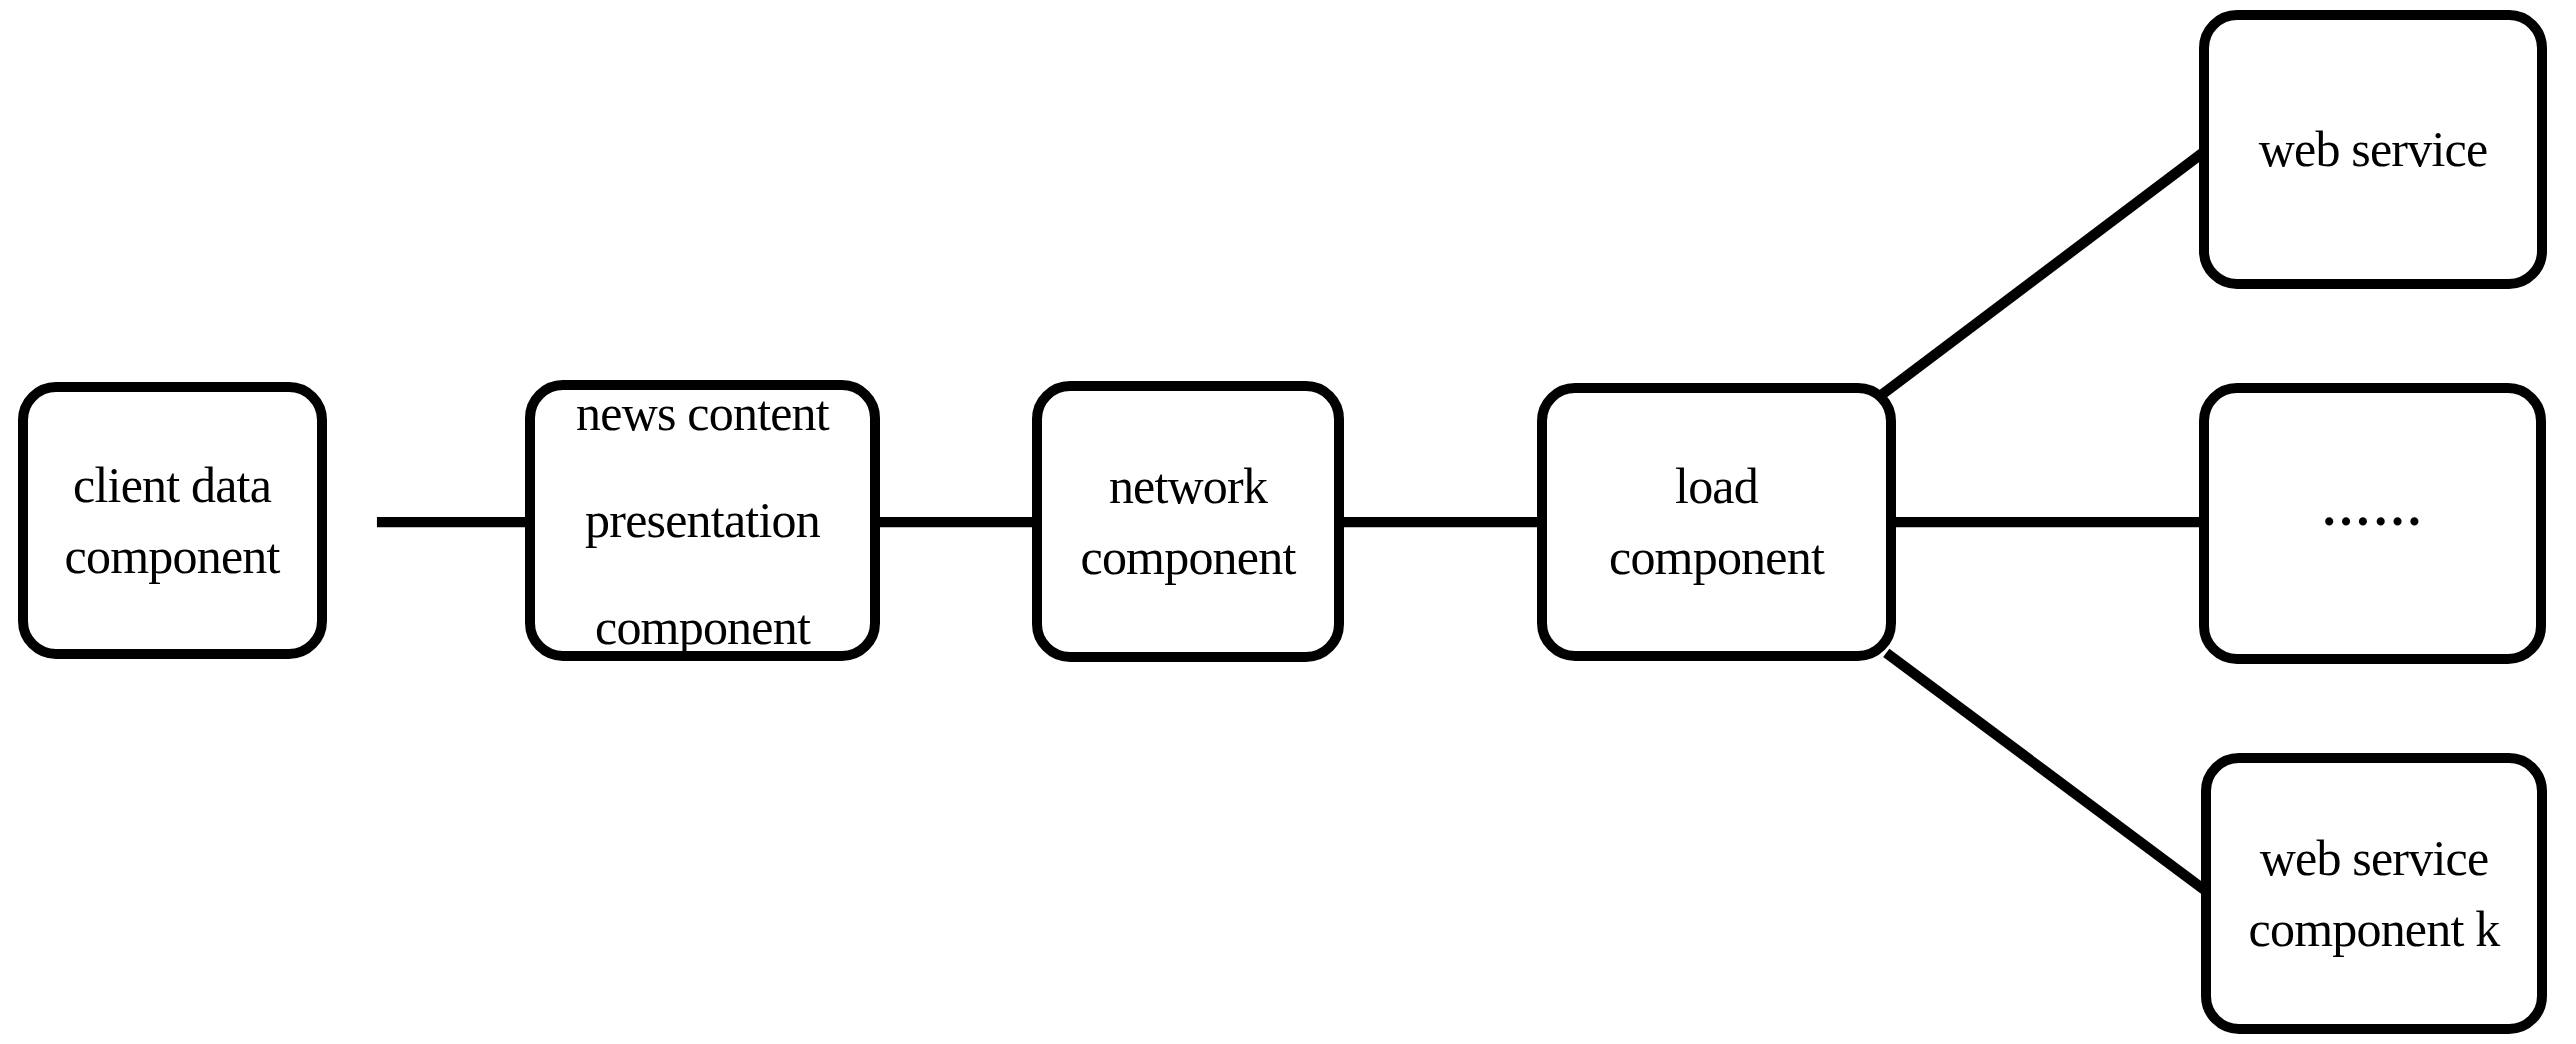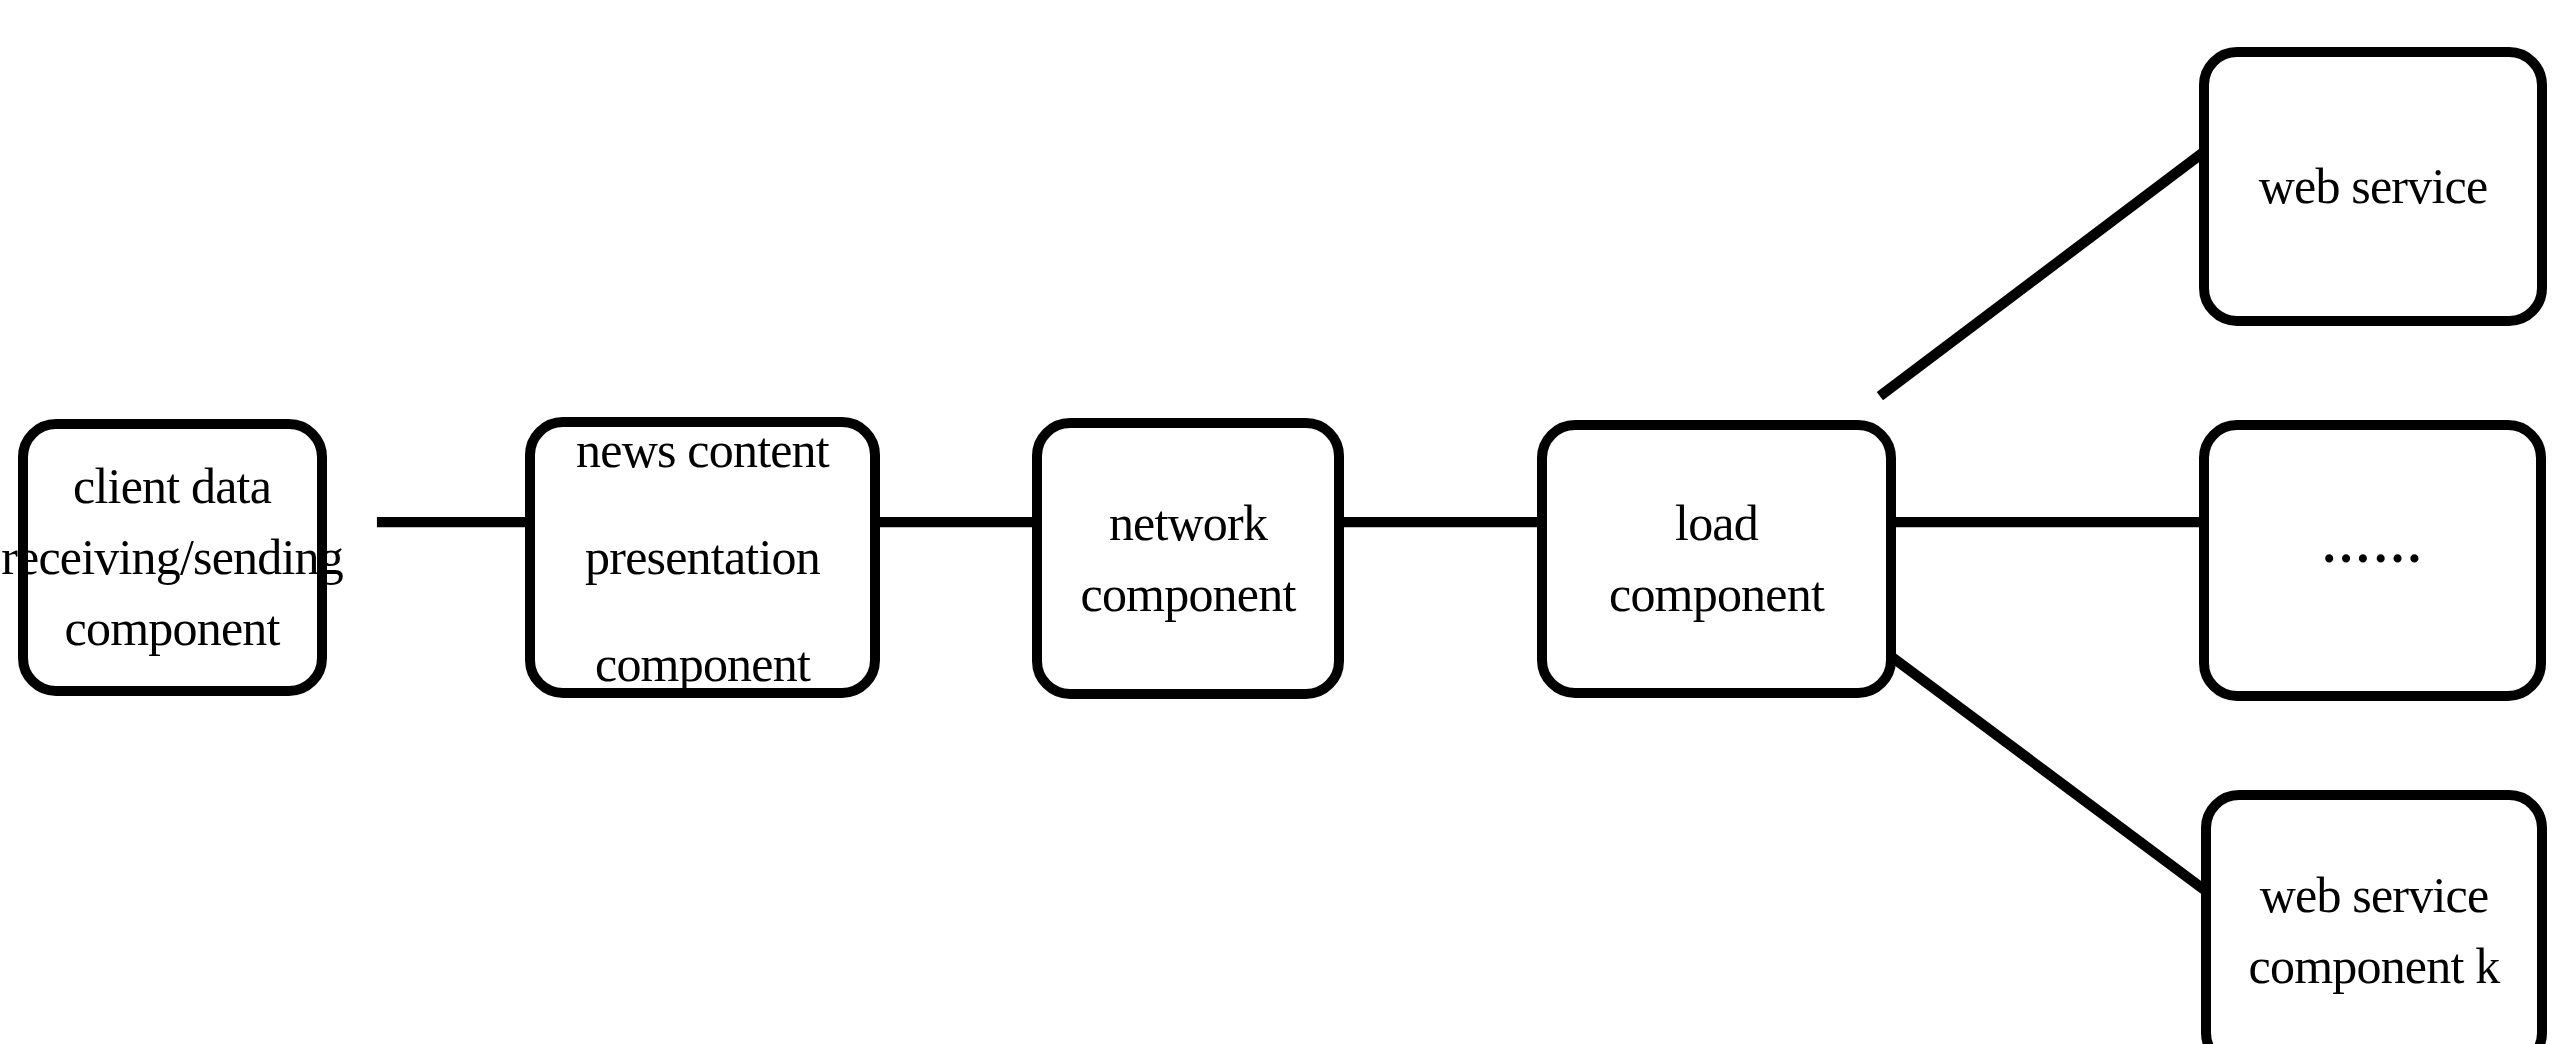--- a/index.html
+++ b/index.html
@@ -31,21 +31,20 @@
     position: absolute;
     box-sizing: border-box;
     background: #ffffff;
     border: 10.4px solid #000000;
     border-radius: 38px;
     display: flex;
     flex-direction: column;
     justify-content: center;
     align-items: center;
     text-align: center;
-    margin-top: 37px;
   }
   .node .line {
     font-size: 50px;
     line-height: 71px;
     letter-spacing: -0.8px;
     white-space: nowrap;
   }
   .node .dots {
     font-weight: 700;
     letter-spacing: 1.6px;
@@ -61,21 +60,20 @@
     <line x1="470" y1="651" x2="665" y2="651"></line>
     <line x1="1090" y1="651" x2="1295" y2="651"></line>
     <line x1="1668" y1="651" x2="1925" y2="651"></line>
     <line x1="2356" y1="651" x2="2750" y2="651"></line>
     <line x1="2344" y1="494" x2="2750" y2="188"></line>
     <line x1="2352" y1="814" x2="2752" y2="1112"></line>
   </svg>
 
   <div class="node" style="left:17.6px; top:382px; width:309px; height:277px;">
     <div class="line">client data</div>
-    <div class="line">receiving/sending</div>
     <div class="line">component</div>
   </div>
 
   <div class="node" style="left:525px; top:380px; width:355px; height:281px;gap:36px;">
     <div class="line">news content</div>
     <div class="line">presentation</div>
     <div class="line">component</div>
   </div>
 
   <div class="node" style="left:1032px; top:381px; width:312px; height:281px;">

